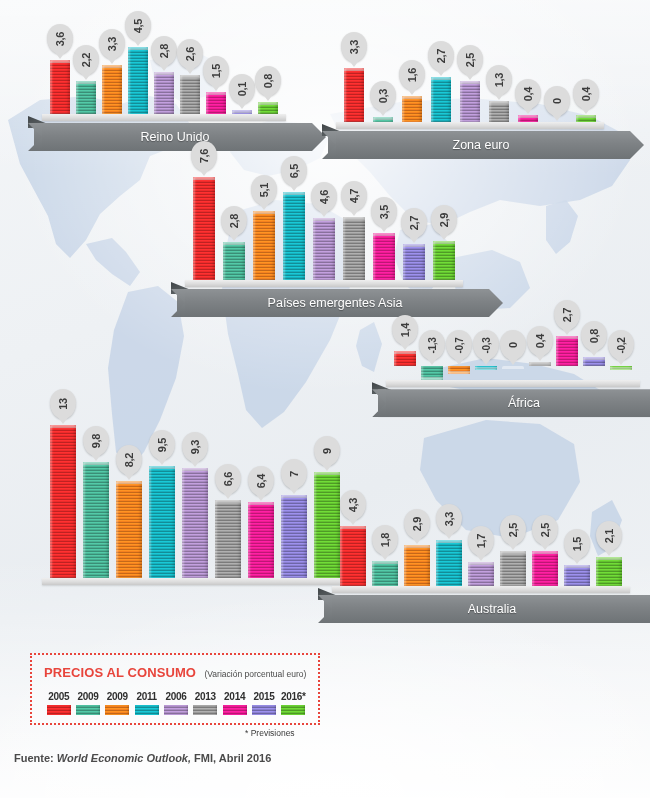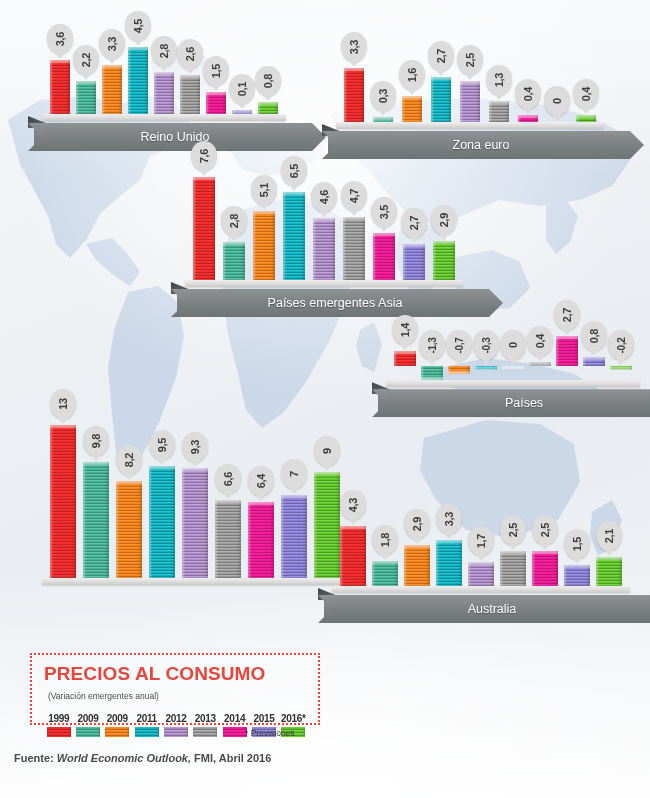--- a/index.html
+++ b/index.html
@@ -103,21 +103,21 @@
   }
 
   
   #legend {
     position: absolute; left: 30px; top: 653px; width: 290px; height: 72px;
     border: 2px dotted #e8453c;
     background: rgba(255,255,255,.30);
     z-index: 6;
     padding: 8px 10px 6px 12px;
   }
-  #legend-title { font-size: 19px; font-weight: 700; color: #e8453c; letter-spacing: .1px; display:inline-block; vertical-align: baseline;}
+  #legend-title { font-size: 13px; font-weight: 700; color: #e8453c; letter-spacing: .1px; display:inline-block; vertical-align: baseline;}
   #legend-sub { font-size: 8.5px; color: #4a4a4a; display:inline-block; margin-left: 4px; }
   #legend-years { display: flex; margin-top: 10px; }
   .ly { flex: 1; text-align: center; font-size: 10px; font-weight: 700; color: #2f2f2f; letter-spacing:-.3px;}
   #legend-swatches { display: flex; margin-top: 3px; }
   .lsw-wrap { flex: 1; display: flex; justify-content: center; }
   .lsw { width: 24px; height: 10px; background-size: 100% 3px; box-shadow: inset -1px 0 2px rgba(0,0,0,.18); }
   #prev-note {
     position: absolute; left: 245px; top: 728px; font-size: 8.5px; color: #3a3a3a; z-index: 6;
   }
   #source {
@@ -409,21 +409,21 @@
             <div class="bar neg" style="height: 4px; background: repeating-linear-gradient(rgb(113, 221, 55) 0px, rgb(113, 221, 55) 1px, rgb(99, 194, 48) 1px, rgb(99, 194, 48) 2px, rgb(79, 155, 38) 2px, rgb(79, 155, 38) 3px); position: absolute; left: 0px; width: 22px; bottom: 10.3px;"></div>
             <div class="pin small" style="bottom: 20.3px; left: -2px;">
               <span>-0,2</span>
             </div>
           </div>
         </div>
         <div class="plinth"></div>
         <div class="ribbon" style="width: 308px; margin-left: -14px;">
           <div class="tail"></div>
           <div class="body">
-            <span>Países</span>
+            <span>África</span>
           </div>
           <div class="notch"></div>
         </div>
       </div>
       <div class="group" style="left: 42px; top: 420px; width: 306px;">
         <div class="bars" style="height: 158px; gap: 7px; padding-left: 8px; align-items: flex-end;">
           <div class="bar-slot" style="width: 26px; height: 158px; padding-bottom: 0px;">
             <div class="bar" style="height: 153.4px; background: repeating-linear-gradient(rgb(255, 49, 49) 0px, rgb(255, 49, 49) 1px, rgb(238, 43, 43) 1px, rgb(238, 43, 43) 2px, rgb(190, 34, 34) 2px, rgb(190, 34, 34) 3px);"></div>
             <div class="pin" style="bottom: 159.4px; left: 0px;">
               <span>13</span>
@@ -544,28 +544,28 @@
             <span>Australia</span>
           </div>
           <div class="notch"></div>
         </div>
       </div>
     </div>
 
   <div id="legend">
     <div>
       <span id="legend-title">PRECIOS AL CONSUMO</span>
-      <span id="legend-sub">(Variación emergentes anual)</span>
+      <span id="legend-sub">(Variación porcentual euro)</span>
     </div>
     <div id="legend-years">
-        <div class="ly">1999</div>
+        <div class="ly">2005</div>
         <div class="ly">2009</div>
         <div class="ly">2009</div>
         <div class="ly">2011</div>
-        <div class="ly">2012</div>
+        <div class="ly">2006</div>
         <div class="ly">2013</div>
         <div class="ly">2014</div>
         <div class="ly">2015</div>
         <div class="ly">2016*</div>
       </div>
     <div id="legend-swatches">
         <div class="lsw-wrap">
           <div class="lsw" style="background: repeating-linear-gradient(rgb(255, 49, 49) 0px, rgb(255, 49, 49) 1px, rgb(238, 43, 43) 1px, rgb(238, 43, 43) 2px, rgb(190, 34, 34) 2px, rgb(190, 34, 34) 3px);"></div>
         </div>
         <div class="lsw-wrap">

